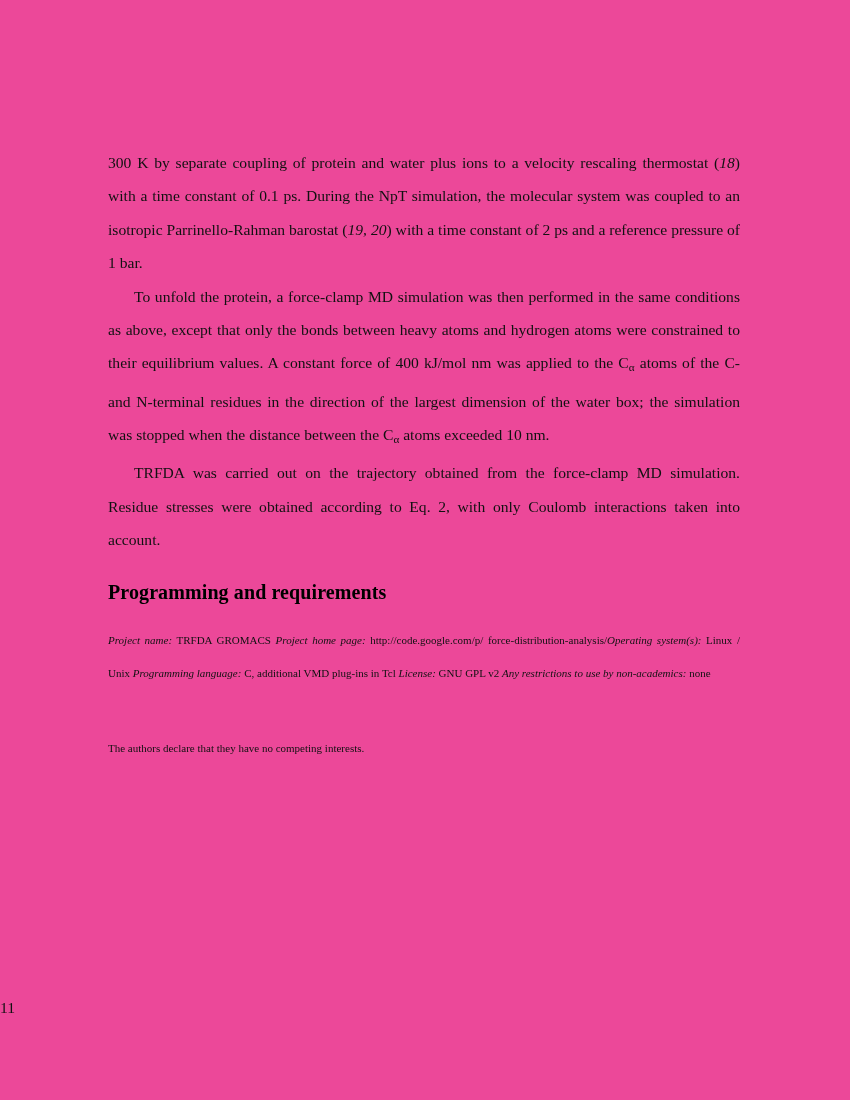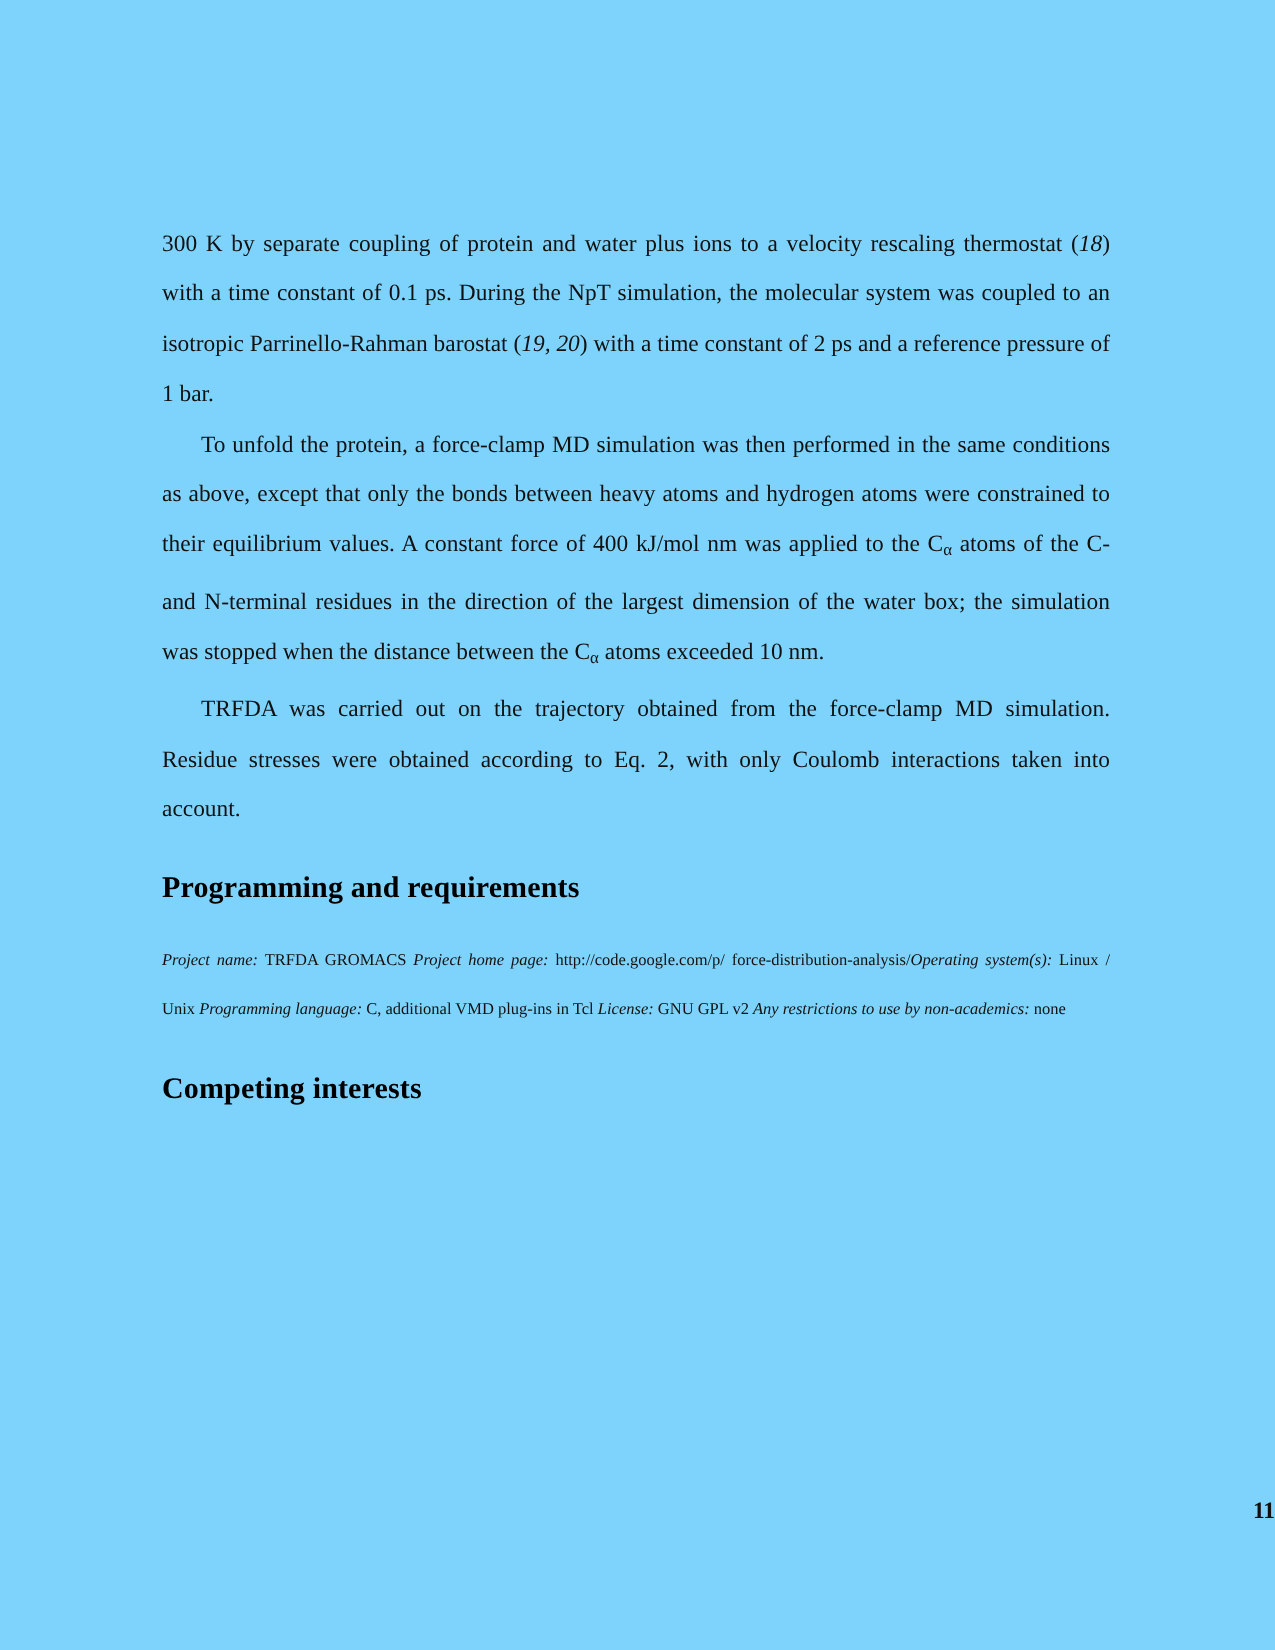--- a/index.html
+++ b/index.html
@@ -15,21 +15,21 @@
     font-family: "Liberation Serif", "DejaVu Serif", serif;
     color: #000000;
     overflow: hidden;
   }
   .page {
     position: absolute;
     left: 0;
     top: 0;
     width: 850px;
     height: 1100px;
-    background: #7dd3fc;
+    background: #ec4899;
   }
   .content {
     position: absolute;
     left: 108px;
     top: 146px;
     width: 632px;
   }
   p.body-par {
     margin: 0 0 0 0;
     font-size: 15.6px;
@@ -69,25 +69,24 @@
     font-size: 0.72em;
     vertical-align: -0.26em;
     font-style: normal;
   }
   .ital-num { font-style: italic; }
   .page-number {
     position: absolute;
     left: 0;
     top: 998px;
     width: 850px;
-    text-align: right;
+    text-align: left;
     font-size: 15.6px;
     line-height: 20px;
     color: #111111;
-    font-weight: bold;
   }
 </style>
 </head>
 <body>
 
 <div class="page">
 
   <div class="content">
 
     <p class="body-par"><span>300 K by separate coupling of protein and water plus ions to a velocity rescaling thermostat (</span><i class="ital-num">18</i><span>) with a time constant of 0.1 ps. During the NpT simulation, the molecular system was coupled to an isotropic Parrinello-Rahman barostat (</span><i class="ital-num">19, 20</i><span>) with a time constant of 2 ps and a reference pressure of 1 bar.</span></p>
@@ -103,22 +102,22 @@
     <div class="spacer-heading-top"></div>
 
     <h2 class="section-heading">Programming and requirements</h2>
 
     <div class="spacer-heading-bottom"></div>
 
     <p class="avail-par"><i>Project name:</i> <span>TRFDA GROMACS</span> <i>Project home page:</i> <span>http://code.google.com/p/ force-distribution-analysis/</span><i>Operating system(s):</i> <span>Linux / Unix</span> <i>Programming language:</i> <span>C, additional VMD plug-ins in Tcl</span> <i>License:</i> <span>GNU GPL v2</span> <i>Any restrictions to use by non-academics:</i> <span>none</span></p>
 
     <div class="spacer-heading-top"></div>
 
-    <h2 class="section-heading">Competing interests</h2>
 
     <div class="spacer-heading-bottom"></div>
 
+    <p class="avail-par">The authors declare that they have no competing interests.</p>
 
   </div>
 
   <div class="page-number">11</div>
 
 </div>
 
 </body></html>

